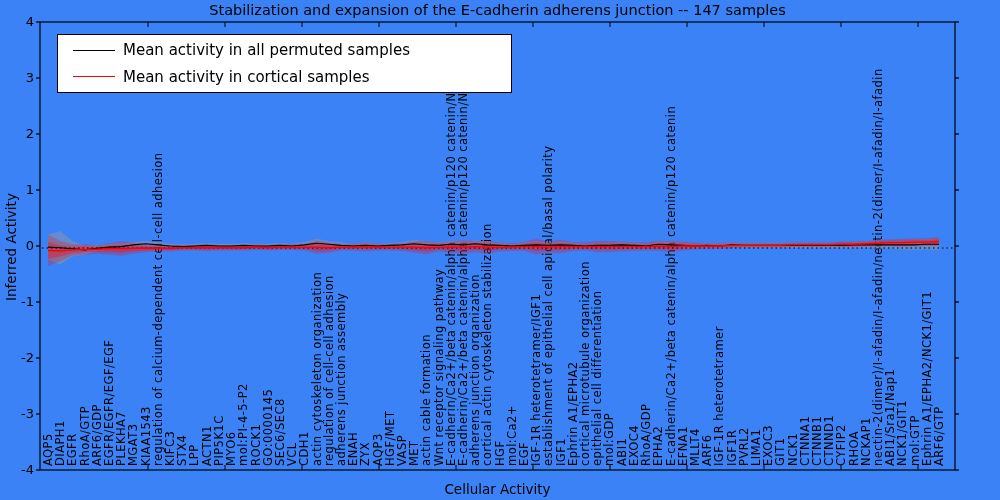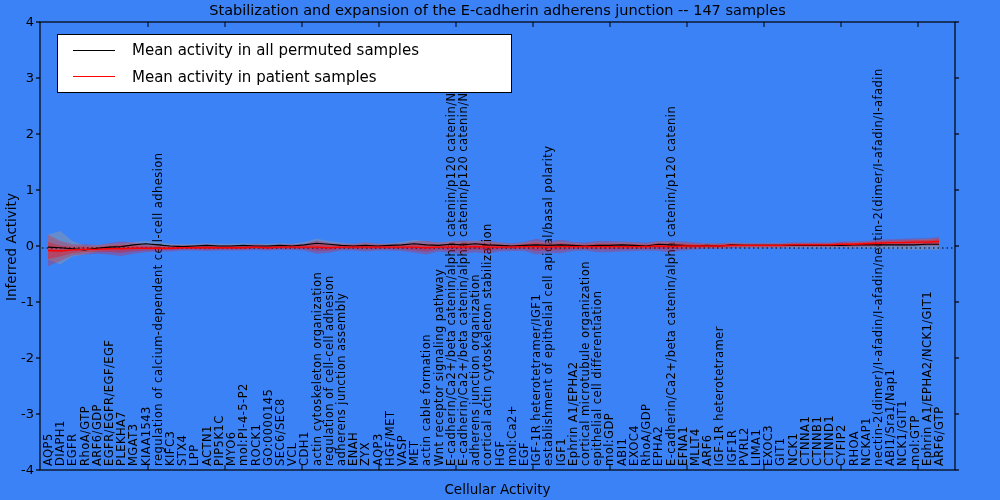--- a/index.html
+++ b/index.html
@@ -9,21 +9,21 @@
          font-size:14.5px;white-space:nowrap;}
   .ylabel{position:absolute;left:-139px;top:239px;width:300px;text-align:center;
           font-size:13.5px;transform:rotate(-90deg);}
   .xlabel{position:absolute;left:40px;top:481px;width:915px;text-align:center;font-size:13.5px;}
   .ytick{position:absolute;left:0;width:34px;text-align:right;font-size:13px;line-height:18px;}
   .xticklab{position:absolute;font-size:11.5px;line-height:12px;letter-spacing:0.45px;
             white-space:nowrap;transform-origin:0 0;transform:rotate(-90deg);}
   .legend{position:absolute;left:57px;top:34px;width:455px;height:59px;border:1.2px solid #000;
           background:#fff;z-index:6;display:flex;flex-direction:column;justify-content:space-around;
           padding:2px 0;box-sizing:border-box;}
-  .legend-row{display:flex;align-items:center;padding-left:15px;gap:17px;}
+  .legend-row{display:flex;align-items:center;padding-left:15px;gap:8px;}
   .legend-line{width:42px;height:0;border-top:1.7px solid #000;flex:none;}
   .legend-text{font-size:15px;white-space:nowrap;}
   svg.chart{position:absolute;left:0;top:0;z-index:3;}
   .labels{position:absolute;left:0;top:0;width:1000px;height:500px;z-index:2;}
 </style>
 </head>
 <body>
 
 <div class="fig">
   <div class="title">Stabilization and expansion of the E-cadherin adherens junction -- 147 samples</div>
@@ -168,16 +168,16 @@
       <line x1="918" y1="465" x2="918" y2="470" stroke="#000" stroke-width="1"></line>
     </svg>
 
   <div class="legend">
     <div class="legend-row">
       <span class="legend-line"></span>
       <span class="legend-text">Mean activity in all permuted samples</span>
     </div>
     <div class="legend-row">
       <span class="legend-line" style="border-top-color:#ff0000;"></span>
-      <span class="legend-text">Mean activity in patient samples</span>
+      <span class="legend-text">Mean activity in cortical samples</span>
     </div>
   </div>
 </div>
 
 </body></html>

